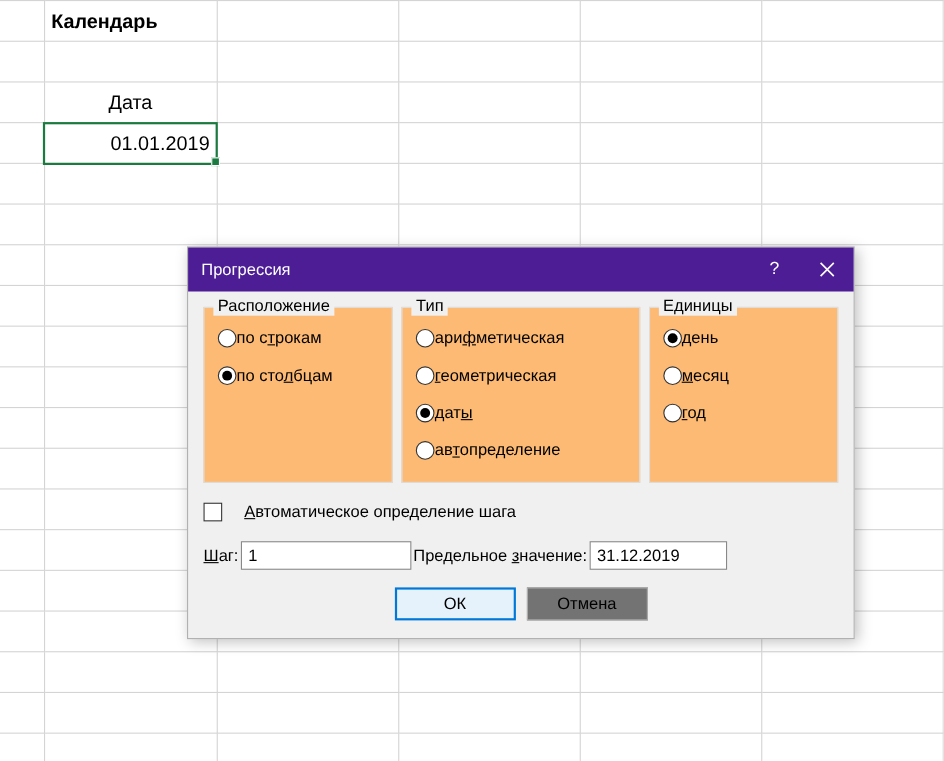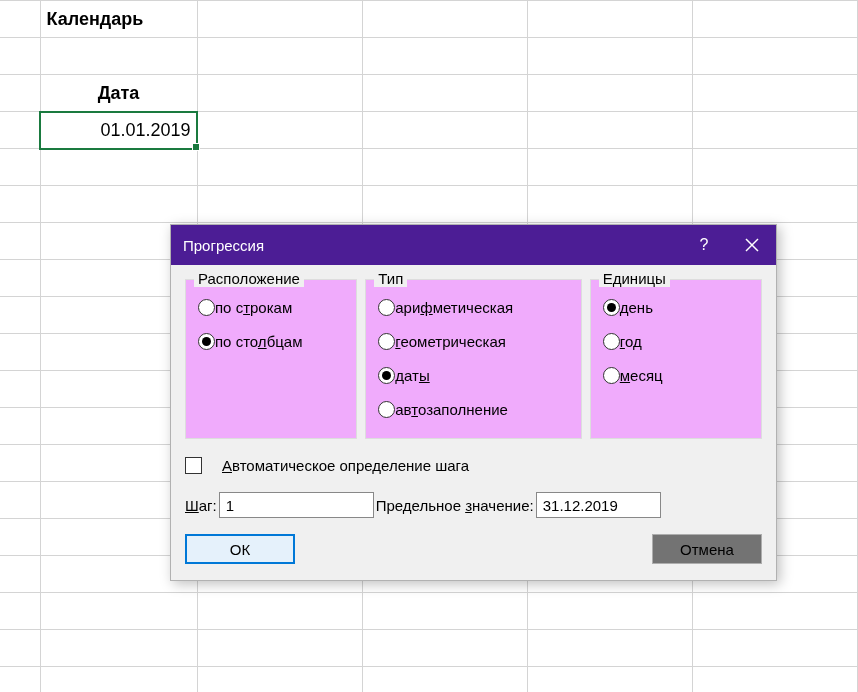--- a/index.html
+++ b/index.html
@@ -26,21 +26,21 @@
       border: 1px solid #d4d4d4;
       height: 37px;
       padding: 0 6px;
       font-size: 18px;
       color: #000;
       vertical-align: middle;
     }
     .grid td.colA { width: 40px; border-left: none; }
     .grid td.colB { width: 157px; }
     .grid td.colOther { width: 165px; }
-    .cell-bold { font-weight: 700; }
+    .cell-bold { font-weight: 400; }
     .cell-title { font-weight: 700; font-size: 26px; }
     .cell-center { text-align: center; }
     .cell-right { text-align: right; }
     .selected-cell {
       outline: 2px solid #1a7a3f;
       outline-offset: -1px;
       position: relative;
     }
     .selected-cell::after {
       content: "";
@@ -83,21 +83,21 @@
     }
     .groups {
       display: flex;
       gap: 8px;
       margin-bottom: 18px;
     }
     .group {
       border: 1px solid #ddd;
       padding: 10px 12px 12px 12px;
       position: relative;
-      background: #f0abfc;
+      background: #fdba74;
       text-align: right;
     }
     .group-legend {
       position: absolute;
       top: -10px; left: 8px;
       background: #f0f0f0;
       padding: 0 4px;
       font-size: 15px;
     }
     .g1 { width: 175px; }
@@ -141,21 +141,21 @@
       border: 1px solid #888;
       background: #fff;
       height: 26px;
       padding: 2px 6px;
       font-size: 15px;
       font-family: inherit;
     }
     .step-input { width: 155px; }
     .stop-input { width: 125px; }
     .row-buttons {
-      display: flex; justify-content: space-between; gap: 10px;
+      display: flex; justify-content: center; gap: 10px;
     }
     .btn {
       width: 110px; height: 30px;
       background: #737373;
       border: 1px solid #adadad;
       font-size: 15px;
       font-family: inherit;
     }
     .btn.default {
       border: 2px solid #0078d7;
@@ -359,37 +359,37 @@
         <div class="radio-row">
           <span class="radio"></span>
           <span><span class="underline-char">г</span><span>еометрическая</span></span>
         </div>
         <div class="radio-row">
           <span class="radio checked"></span>
           <span><span>дат</span><span class="underline-char">ы</span></span>
         </div>
         <div class="radio-row">
           <span class="radio"></span>
-          <span><span>ав</span><span class="underline-char">т</span><span>озаполнение</span></span>
+          <span><span>ав</span><span class="underline-char">т</span><span>определение</span></span>
         </div>
       </div>
 
       <div class="group g3">
         <div class="group-legend">Единицы</div>
         <div class="radio-row">
           <span class="radio checked"></span>
           <span><span class="underline-char">д</span><span>ень</span></span>
         </div>
         <div class="radio-row">
           <span class="radio"></span>
+          <span><span class="underline-char">м</span><span>есяц</span></span>
+        </div>
+        <div class="radio-row">
+          <span class="radio"></span>
           <span><span class="underline-char">г</span><span>од</span></span>
-        </div>
-        <div class="radio-row">
-          <span class="radio"></span>
-          <span><span class="underline-char">м</span><span>есяц</span></span>
         </div>
       </div>
     </div>
 
     <div class="row-trend">
       <span class="checkbox"></span>
       <span><span class="underline-char">А</span><span>втоматическое определение шага</span></span>
     </div>
 
     <div class="row-inputs">

